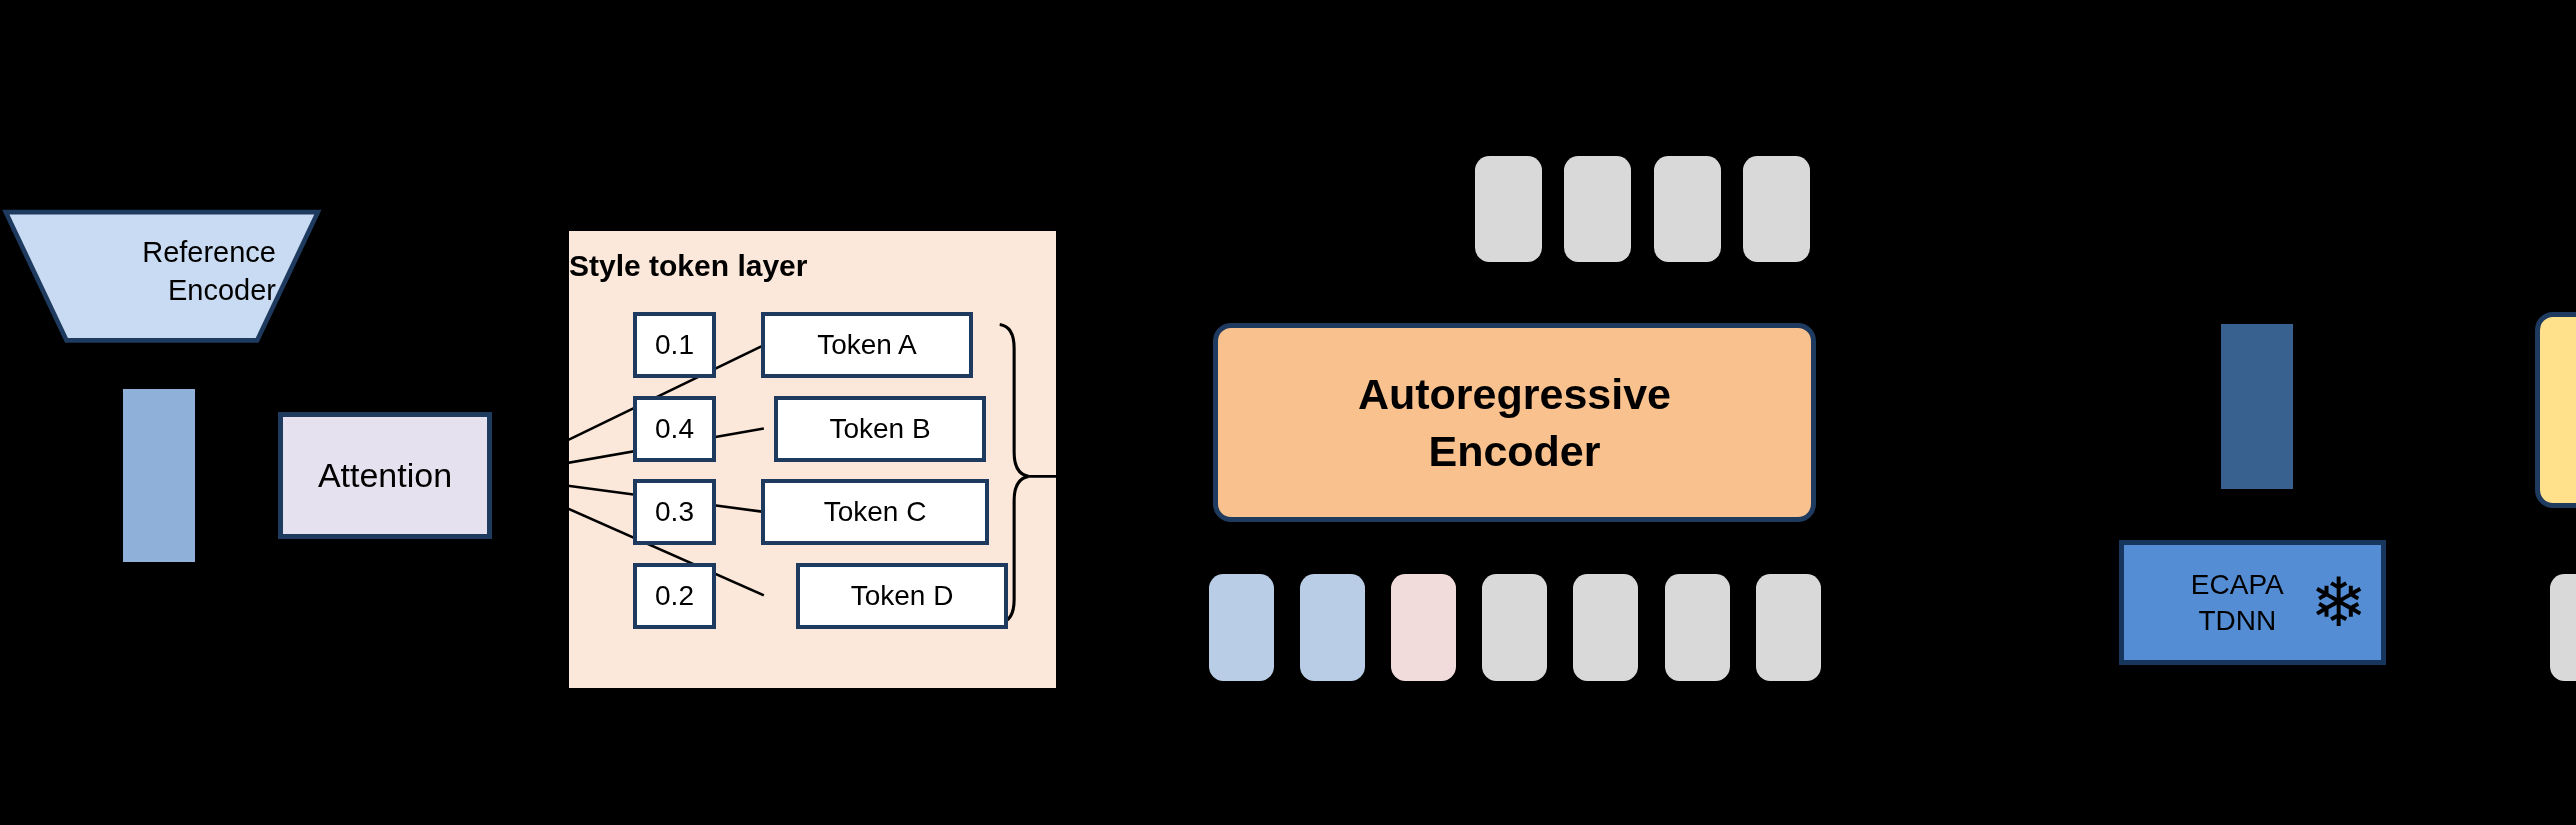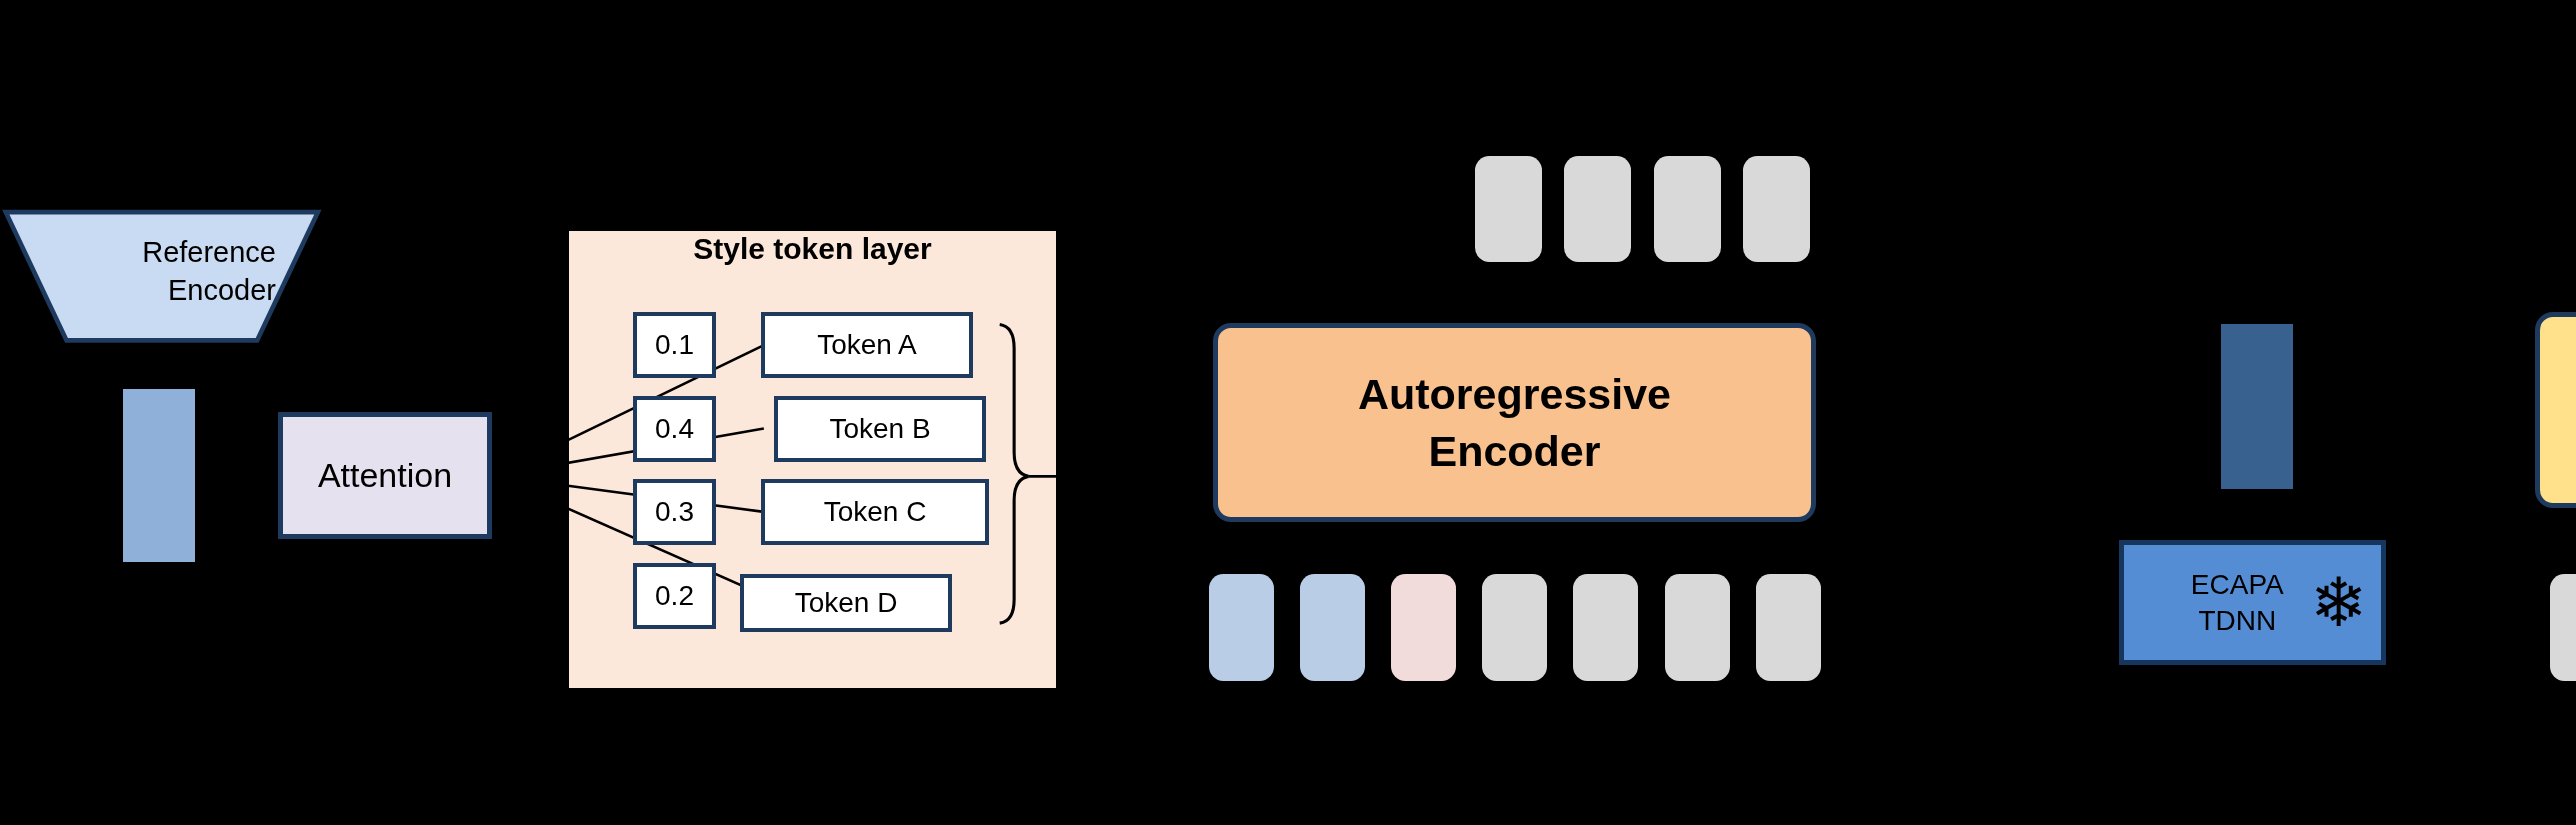--- a/index.html
+++ b/index.html
@@ -5,21 +5,21 @@
   html,body{margin:0;padding:0;background:#000;}
   #canvas{position:relative;width:2999px;height:825px;background:#000;overflow:hidden;
           font-family:"Liberation Sans",sans-serif;color:#000;}
   #overlay{position:absolute;left:0;top:0;z-index:1;}
   .panel{position:absolute;z-index:0;}
   .node{position:absolute;z-index:2;display:flex;flex-direction:column;align-items:center;
         justify-content:center;text-align:center;box-sizing:border-box;}
   .bar{position:absolute;z-index:2;}
   .cell{position:absolute;z-index:2;border-radius:14.4px;}
   .two-line{line-height:1.32;}
-  .panel-title{position:absolute;left:0;right:0;top:1px;text-align:center;
+  .panel-title{position:absolute;left:0;right:0;top:18px;
                font-weight:bold;font-size:30px;}
   .wbox{background:#fff;border:4.6px solid #1f3a5f;font-size:28px;}
   .tbox{background:#fff;border:4.6px solid #1f3a5f;font-size:28px;}
   .trap-label{position:absolute;z-index:2;text-align:right;font-size:29px;line-height:1.32;}
   .attention{border:5.2px solid #1f3a5f;font-size:34px;}
   .bigbox{border:5.2px solid #1f3a5f;border-radius:18px;font-weight:bold;font-size:43px;}
   .ecapa{border:5.2px solid #17365d;font-size:28px;}
   .ecapa-text{position:absolute;left:10.3px;top:0;bottom:0;width:206px;display:flex;
               flex-direction:column;justify-content:center;text-align:center;line-height:1.28;}
   .snowflake{position:absolute;right:14.4px;top:50%;transform:translateY(-50%);
@@ -72,21 +72,21 @@
 
   <div class="node tbox" style="left:761px;top:312px;width:212px;height:66px;">
     <span>Token A</span>
   </div>
   <div class="node tbox" style="left:774px;top:396px;width:212px;height:66px;">
     <span>Token B</span>
   </div>
   <div class="node tbox" style="left:761px;top:479px;width:228px;height:66px;">
     <span>Token C</span>
   </div>
-  <div class="node tbox" style="left:740px;top:563px;width:212px;height:58px;margin-top:11px;">
+  <div class="node tbox" style="left:796px;top:563px;width:212px;height:66px;">
     <span>Token D</span>
   </div>
 
   <div class="node bigbox two-line" style="left: 1213px; top: 323px; width: 603px; height: 199px; background-color: rgb(249, 193, 142);">
     <span style="display:block;">Autoregressive</span>
     <span style="display:block;">Encoder</span>
   </div>
 
   <div class="cell" style="left: 1475px; top: 156px; width: 67px; height: 106px; background-color: rgb(217, 217, 217);"></div>
   <div class="cell" style="left: 1564px; top: 156px; width: 67px; height: 106px; background-color: rgb(217, 217, 217);"></div>

